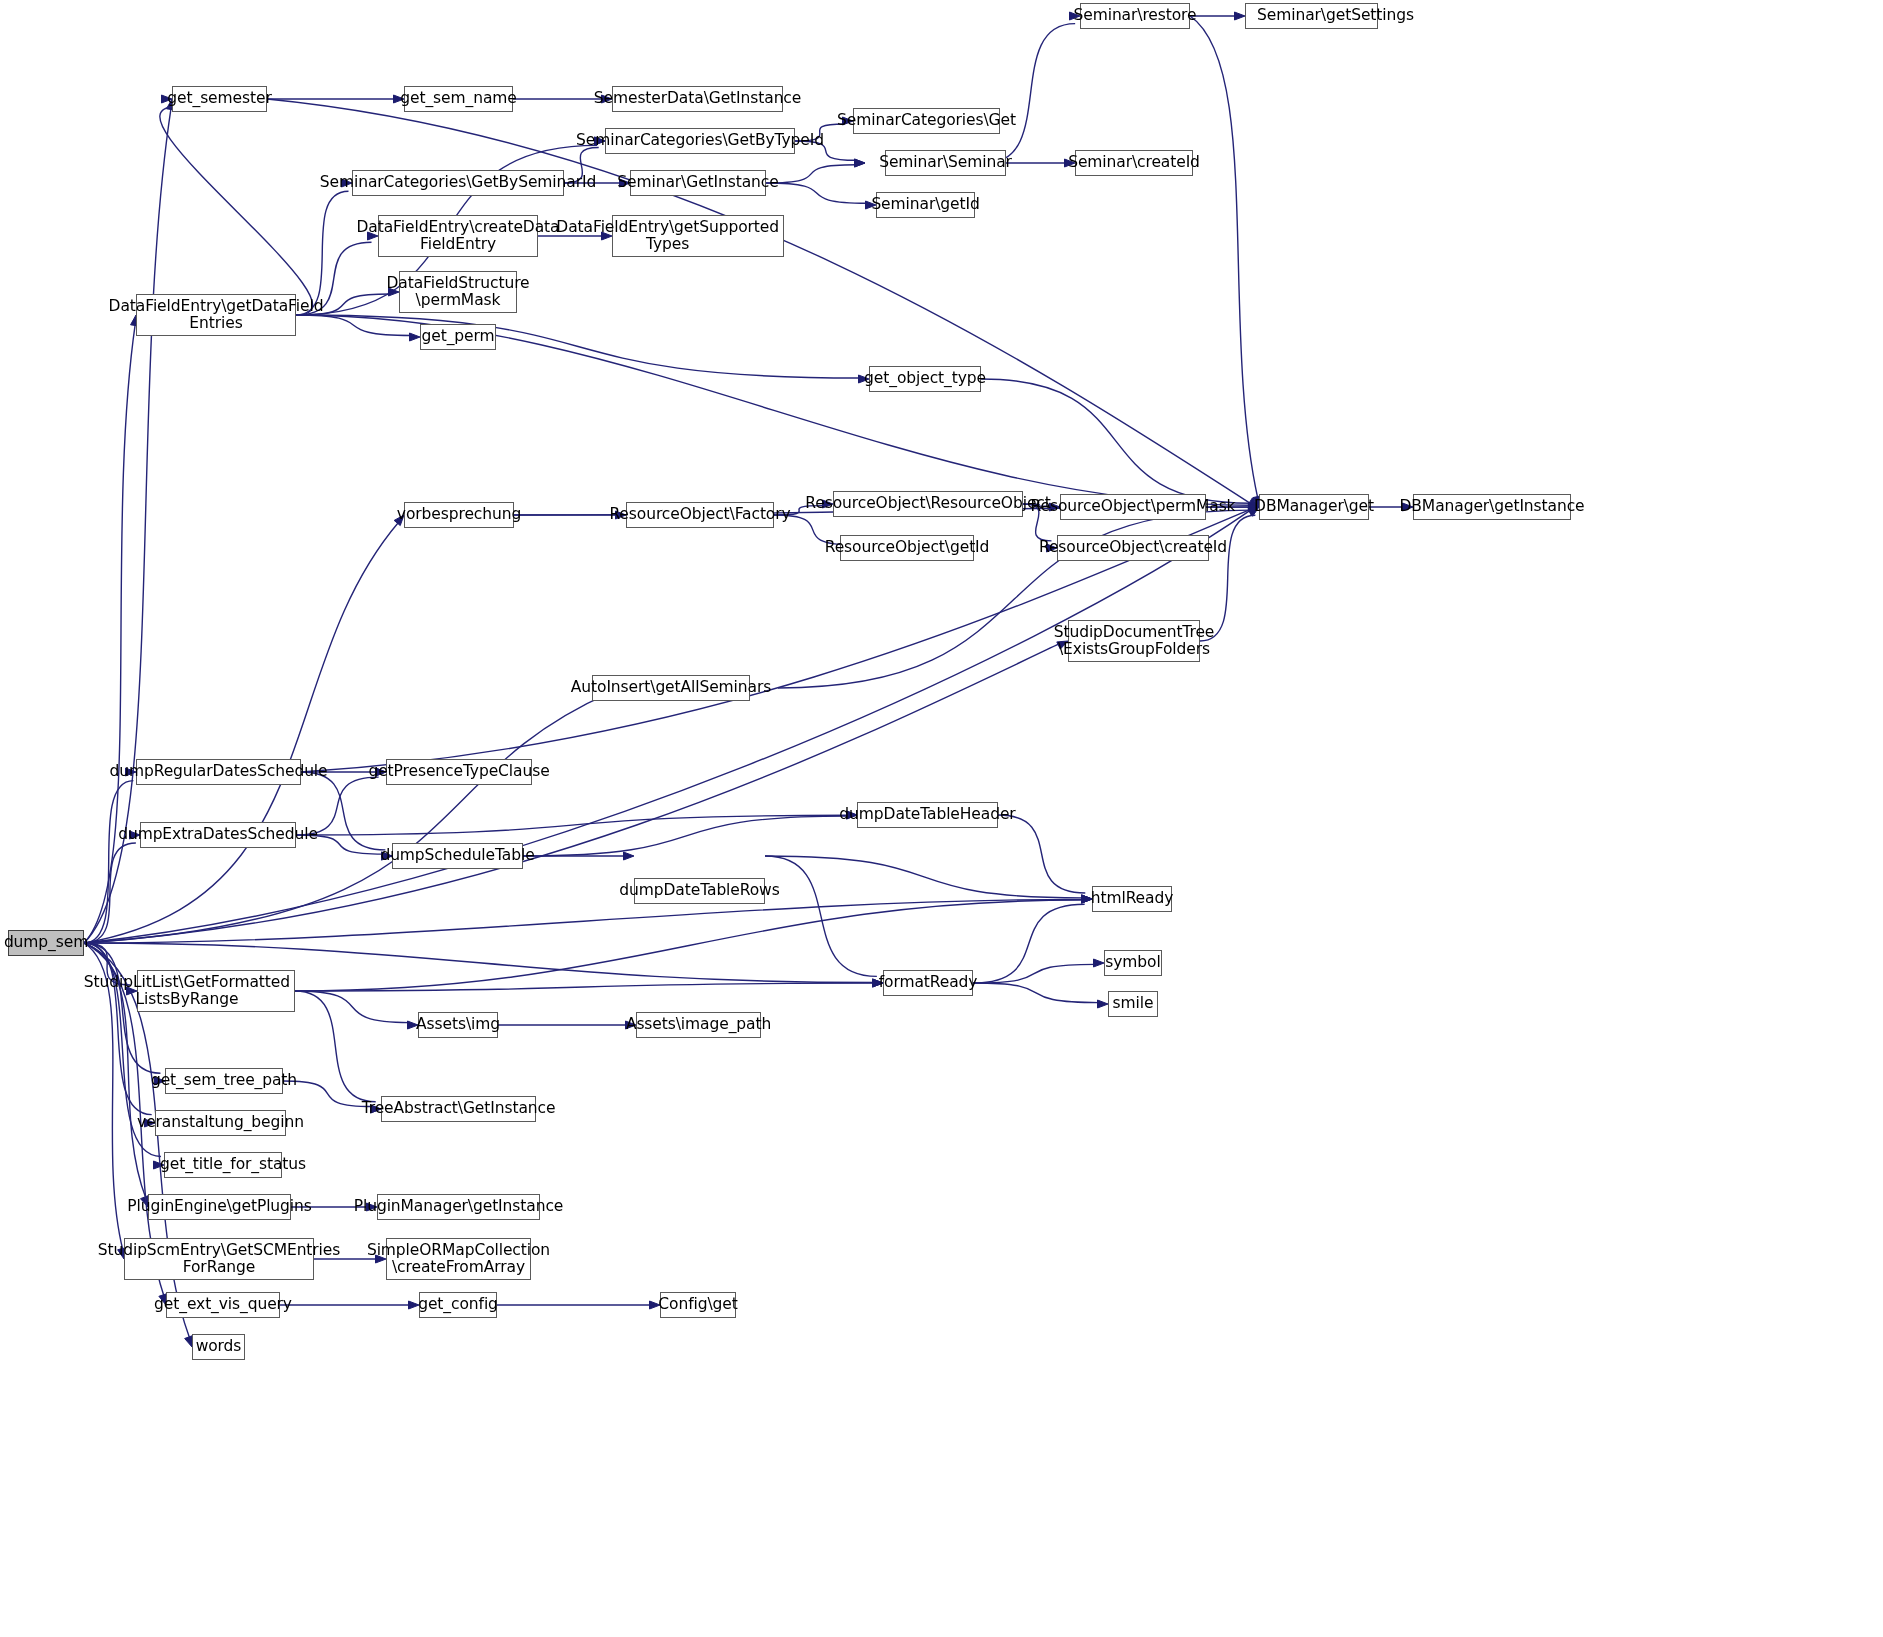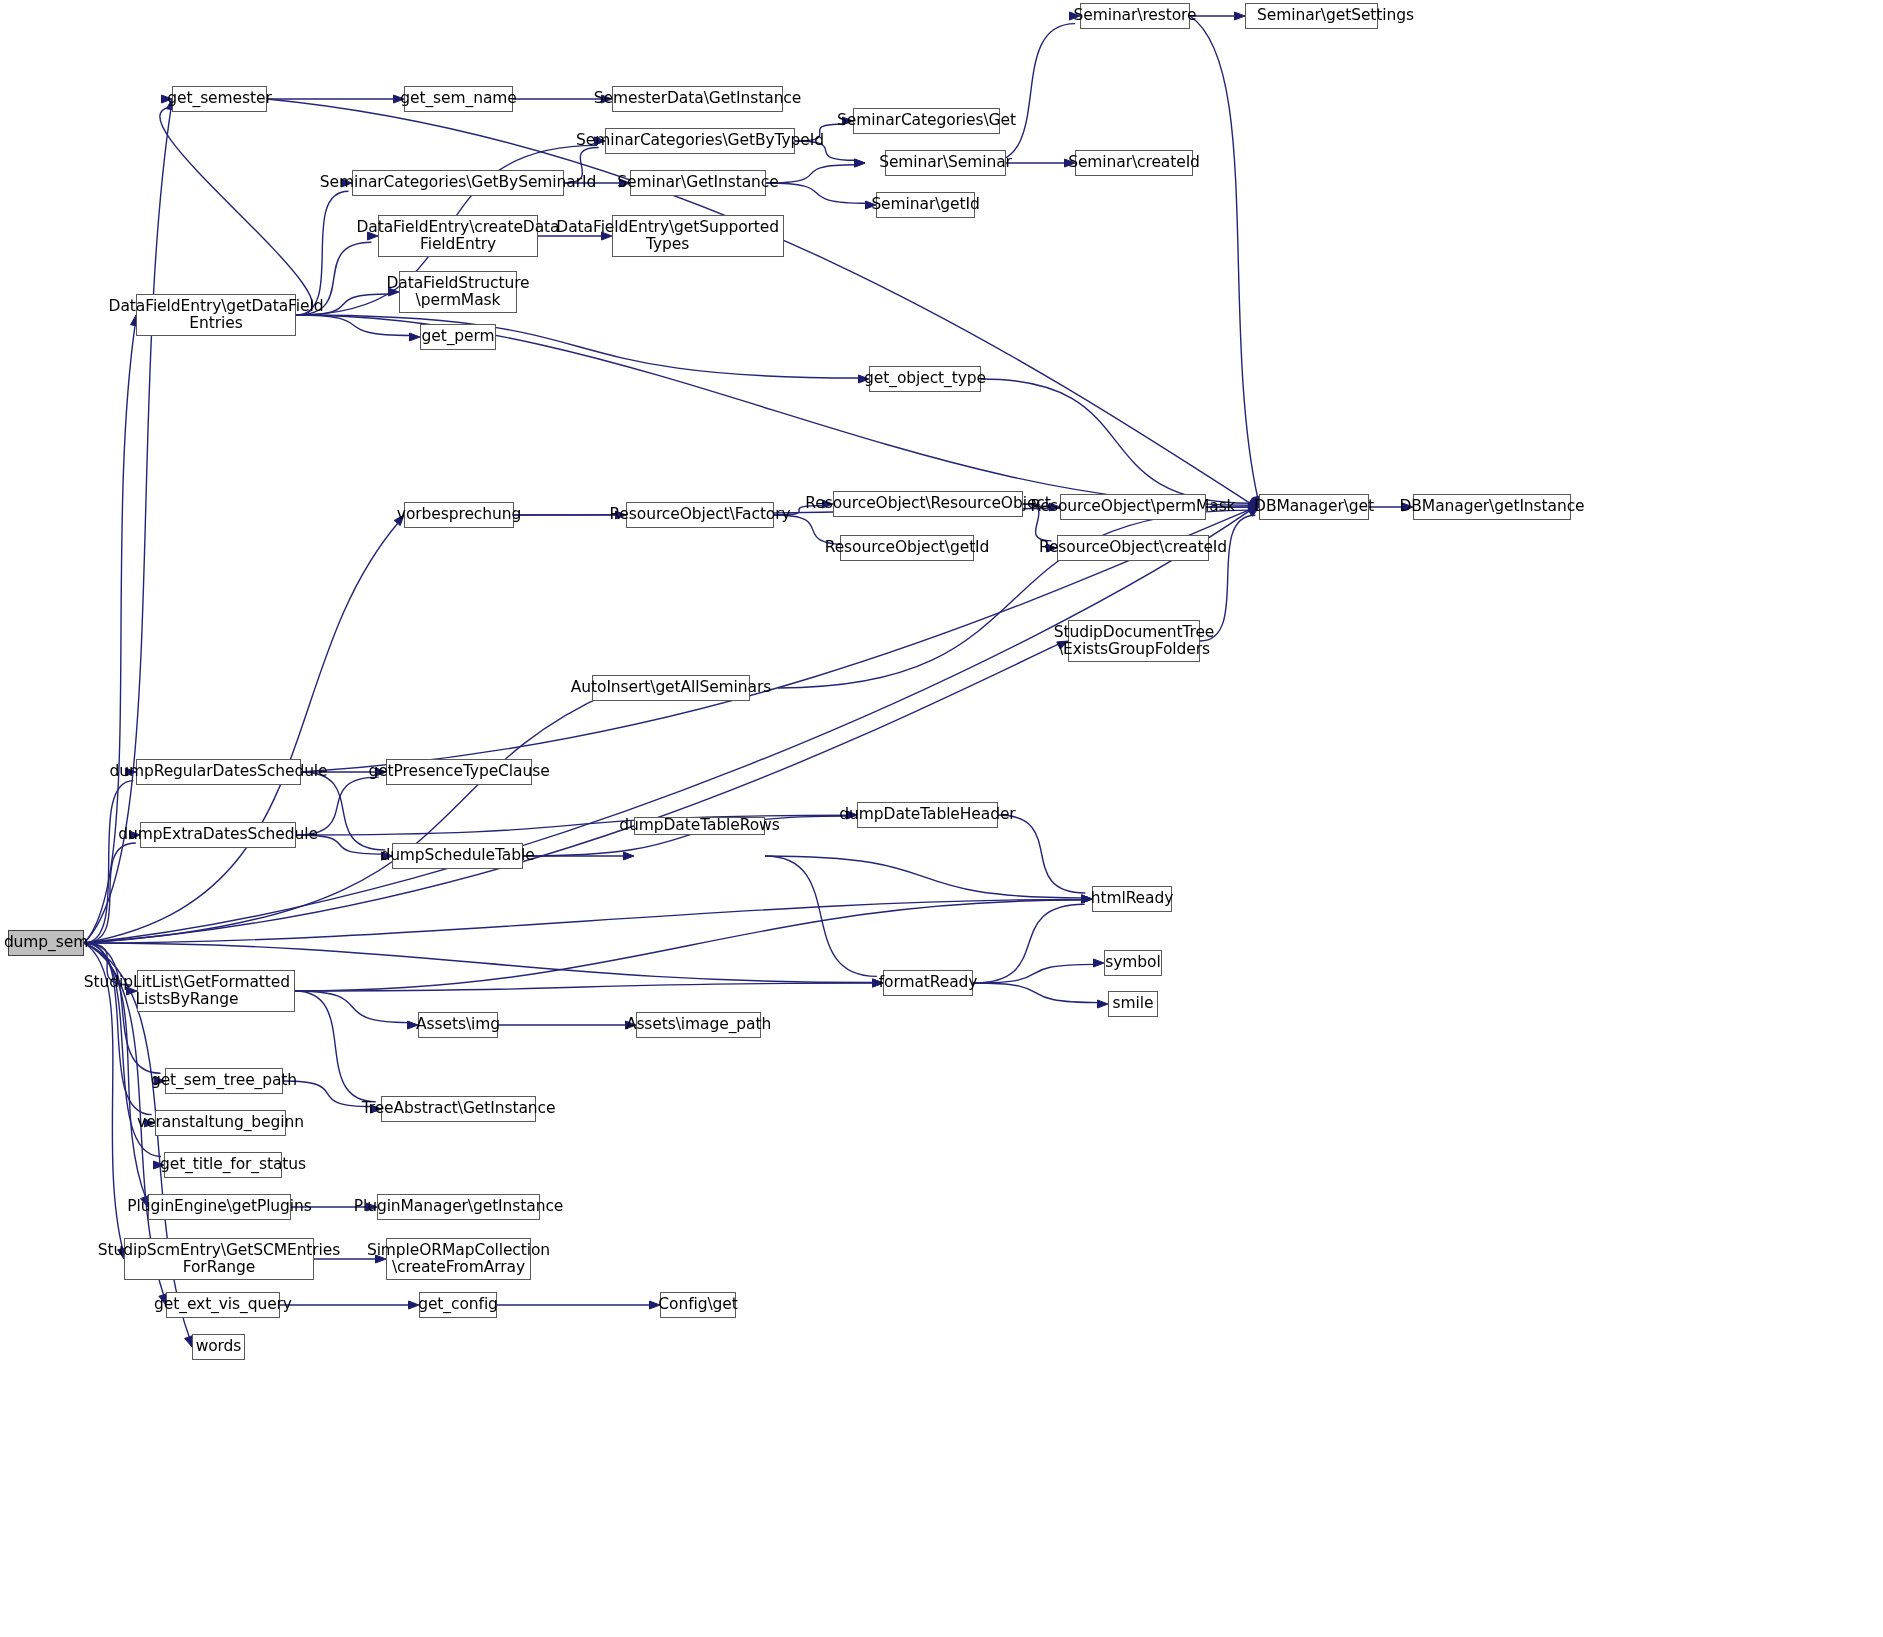--- a/index.html
+++ b/index.html
@@ -256,21 +256,21 @@
       <div class="gnode" style="left: 1060px; top: 494px; width: 146px; height: 26px;"><span class="lbl">ResourceObject\permMask</span></div>
       <div class="gnode" style="left: 840px; top: 535px; width: 134px; height: 26px;"><span class="lbl">ResourceObject\getId</span></div>
       <div class="gnode" style="left: 1057px; top: 535px; width: 152px; height: 26px;"><span class="lbl">ResourceObject\createId</span></div>
       <div class="gnode" style="left: 1068px; top: 620px; width: 132px; height: 42px;"><span class="lbl">StudipDocumentTree
 \ExistsGroupFolders</span></div>
       <div class="gnode" style="left: 592px; top: 675px; width: 158px; height: 26px;"><span class="lbl">AutoInsert\getAllSeminars</span></div>
       <div class="gnode" style="left: 136px; top: 759px; width: 165px; height: 26px;"><span class="lbl">dumpRegularDatesSchedule</span></div>
       <div class="gnode" style="left: 386px; top: 759px; width: 146px; height: 26px;"><span class="lbl">getPresenceTypeClause</span></div>
       <div class="gnode" style="left: 140px; top: 822px; width: 156px; height: 26px;"><span class="lbl">dumpExtraDatesSchedule</span></div>
       <div class="gnode" style="left: 392px; top: 843px; width: 131px; height: 26px;"><span class="lbl">dumpScheduleTable</span></div>
-      <div class="gnode" style="left: 634px; top: 817px; width: 131px; height: 18px;"><span class="lbl">dumpDateTableRows</span></div>
+      <div class="gnode" style="left: 634px; top: 878px; width: 131px; height: 26px;"><span class="lbl">dumpDateTableRows</span></div>
       <div class="gnode" style="left: 857px; top: 802px; width: 141px; height: 26px;"><span class="lbl">dumpDateTableHeader</span></div>
       <div class="gnode" style="left: 1092px; top: 886px; width: 80px; height: 26px;"><span class="lbl">htmlReady</span></div>
       <div class="gnode" style="left: 883px; top: 970px; width: 90px; height: 26px;"><span class="lbl">formatReady</span></div>
       <div class="gnode" style="left: 1104px; top: 950px; width: 58px; height: 26px;"><span class="lbl">symbol</span></div>
       <div class="gnode" style="left: 1108px; top: 991px; width: 50px; height: 26px;"><span class="lbl">smile</span></div>
       <div class="gnode" style="left: 137px; top: 970px; width: 158px; height: 42px; justify-content: flex-end;"><span class="lbl">StudipLitList\GetFormatted
 ListsByRange</span></div>
       <div class="gnode" style="left: 418px; top: 1012px; width: 80px; height: 26px;"><span class="lbl">Assets\img</span></div>
       <div class="gnode" style="left: 636px; top: 1012px; width: 125px; height: 26px;"><span class="lbl">Assets\image_path</span></div>
       <div class="gnode" style="left: 165px; top: 1068px; width: 118px; height: 26px;"><span class="lbl">get_sem_tree_path</span></div>

